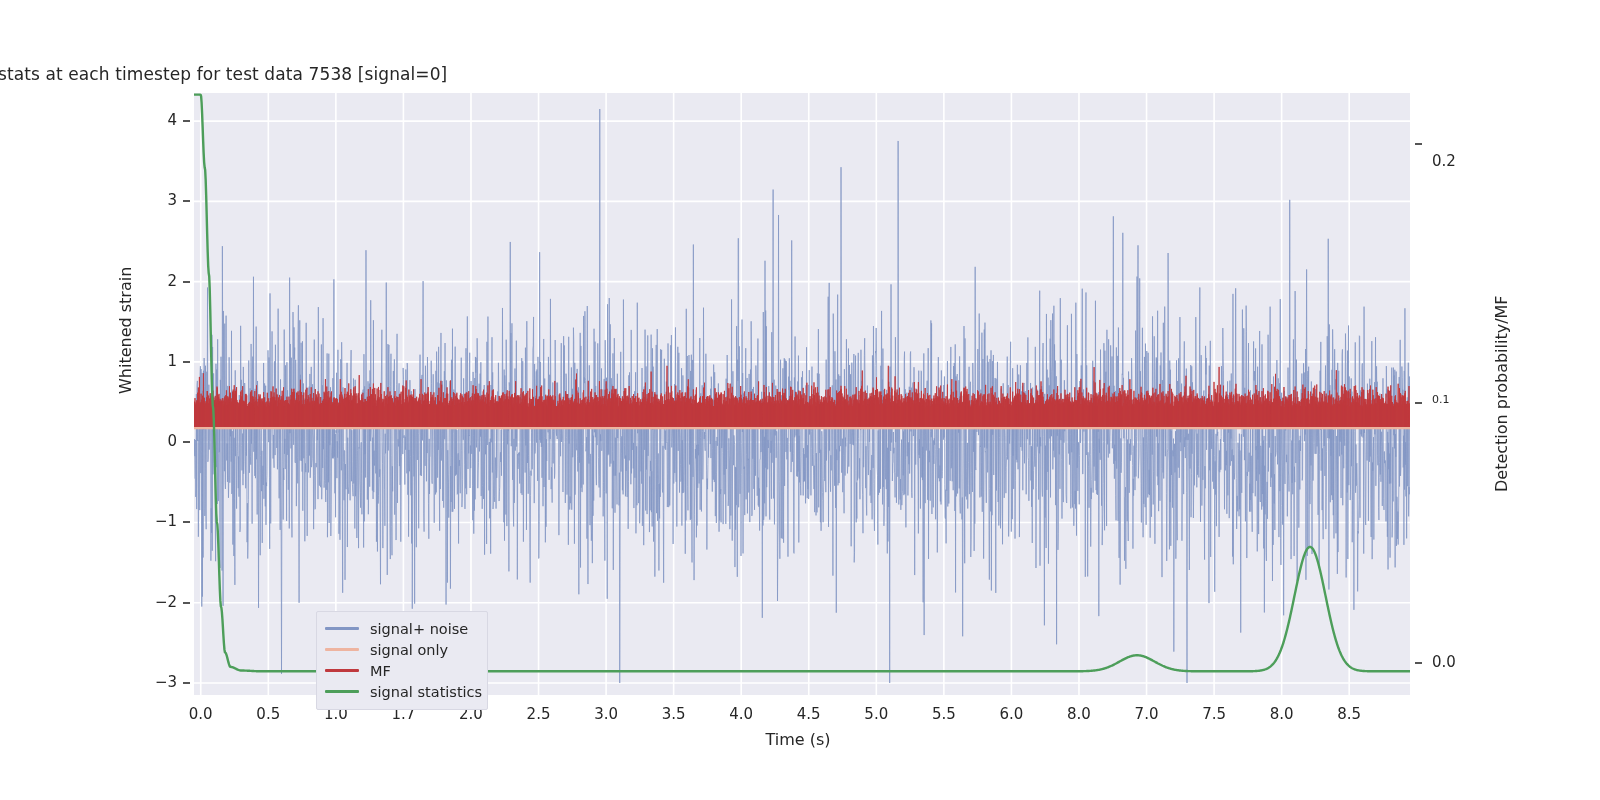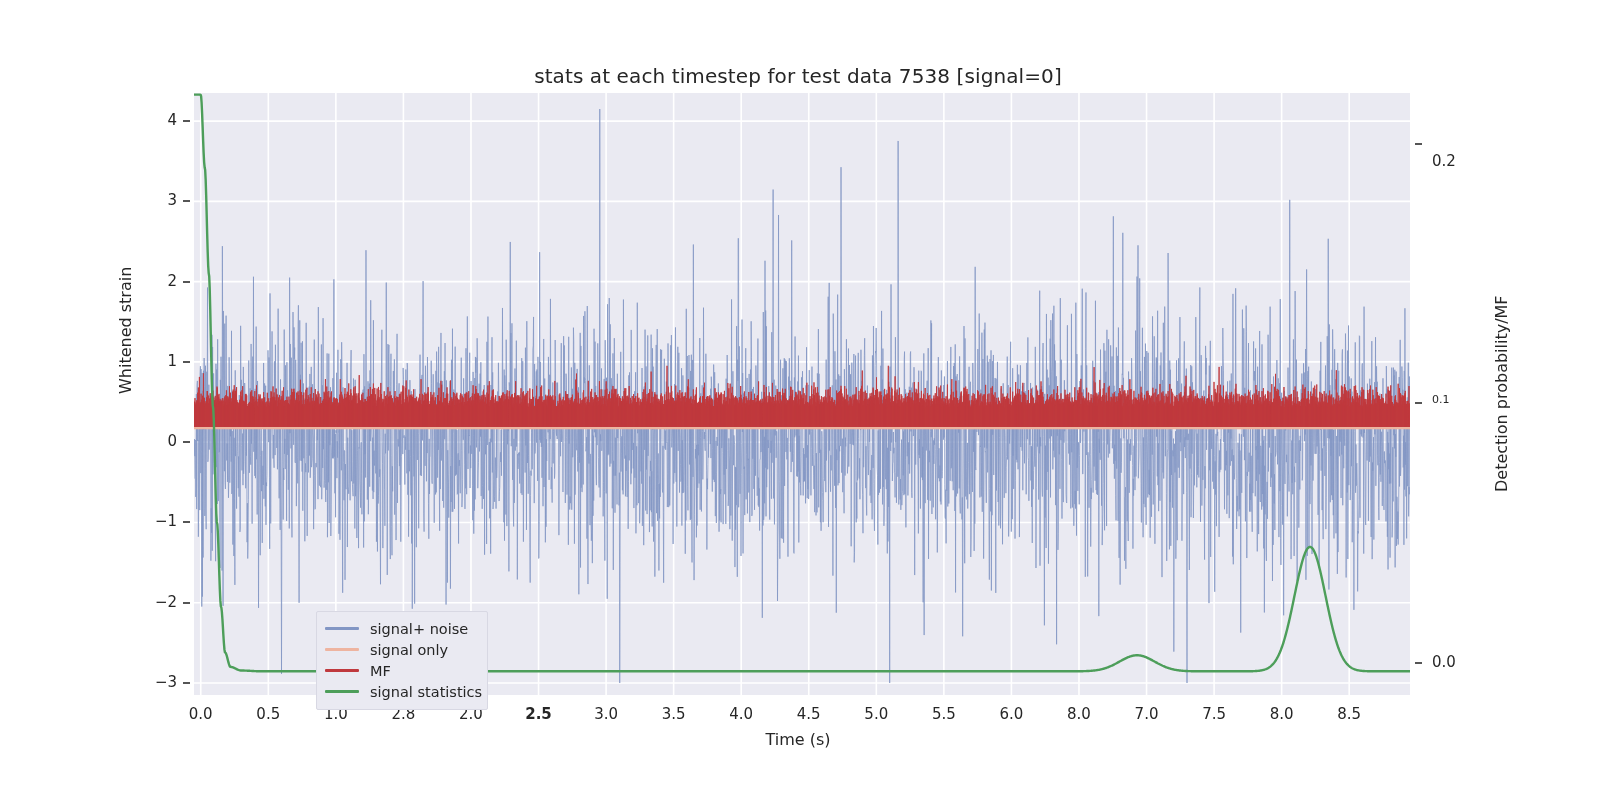--- a/index.html
+++ b/index.html
@@ -21,22 +21,22 @@
     height: 800px;
     background: #ffffff;
   }
 
   
   #chart-title {
     position: absolute;
     left: 0;
     top: 64px;
     width: 1600px;
-    text-align: center;
-    font-size: 20px;
+    text-align: left;
+    font-size: 17px;
     color: #262626;
     letter-spacing: 0.1px;
   }
   
   #chart-title .inner {
     display: inline-block;
     transform: translateX(-2px);
   }
 
   
@@ -209,23 +209,23 @@
       <div class="tickmark h" style="left:183px; top:120.09333333333336px;"></div>
       <div class="ytick-right-wrap" style="left:1432px; top:653.3021148036254px; font-size:15px; color:#262626;">0.0</div>
       <div class="tickmark h" style="left:1415px; top:662.3021148036254px;"></div>
       <div class="ytick-right-wrap" style="left:1432px; top:393.48338368580056px; font-size:11px; color:#262626;">0.1</div>
       <div class="tickmark h" style="left:1415px; top:402.48338368580056px;"></div>
       <div class="ytick-right-wrap" style="left:1432px; top:133.66465256797585px; font-size:15px; color:#262626;margin-top:18px;">0.2</div>
       <div class="tickmark h" style="left:1415px; top:142.66465256797585px;"></div>
       <div class="xtick-wrap" style="left:170.75555555555556px; top:705px;">0.0</div>
       <div class="xtick-wrap" style="left:238.31111111111113px; top:705px;">0.5</div>
       <div class="xtick-wrap" style="left:305.8666666666667px; top:705px;">1.0</div>
-      <div class="xtick-wrap" style="left:373.4222222222222px; top:705px;">2.8</div>
+      <div class="xtick-wrap" style="left:373.4222222222222px; top:705px;">1.7</div>
       <div class="xtick-wrap" style="left:440.97777777777776px; top:705px;">2.0</div>
-      <div class="xtick-wrap" style="left:508.5333333333333px; top:705px;font-weight:bold;">2.5</div>
+      <div class="xtick-wrap" style="left:508.5333333333333px; top:705px;">2.5</div>
       <div class="xtick-wrap" style="left:576.0888888888888px; top:705px;">3.0</div>
       <div class="xtick-wrap" style="left:643.6444444444444px; top:705px;">3.5</div>
       <div class="xtick-wrap" style="left:711.1999999999999px; top:705px;">4.0</div>
       <div class="xtick-wrap" style="left:778.7555555555555px; top:705px;">4.5</div>
       <div class="xtick-wrap" style="left:846.3111111111111px; top:705px;">5.0</div>
       <div class="xtick-wrap" style="left:913.8666666666667px; top:705px;">5.5</div>
       <div class="xtick-wrap" style="left:981.4222222222221px; top:705px;">6.0</div>
       <div class="xtick-wrap" style="left:1048.9777777777776px; top:705px;">8.0</div>
       <div class="xtick-wrap" style="left:1116.5333333333333px; top:705px;text-align:center;">7.0</div>
       <div class="xtick-wrap" style="left:1184.088888888889px; top:705px;">7.5</div>

